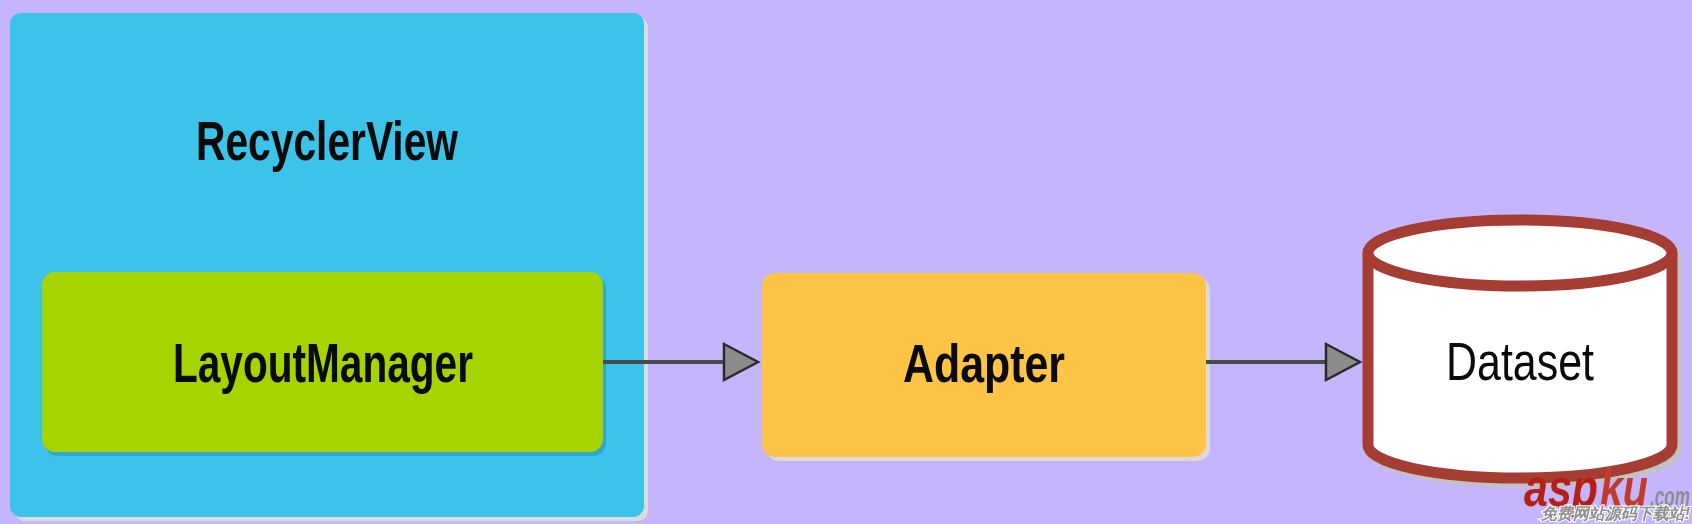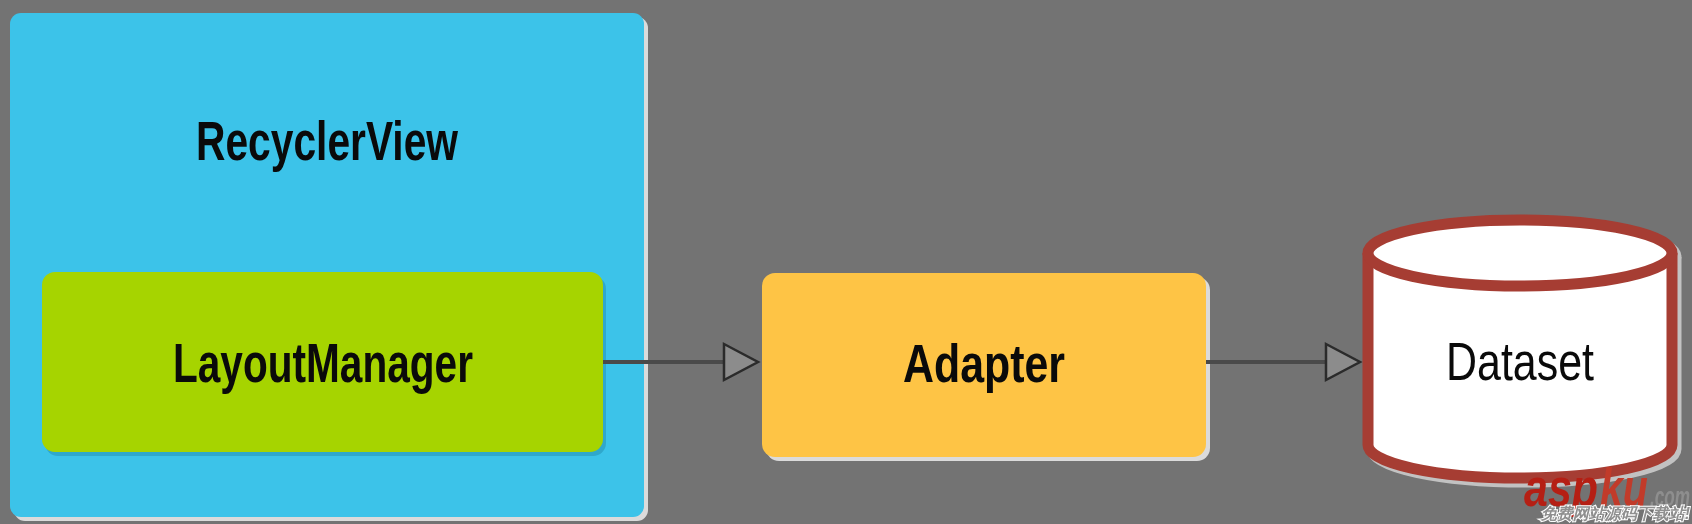--- a/index.html
+++ b/index.html
@@ -5,21 +5,21 @@
   html, body {
     margin: 0;
     padding: 0;
     background: #FFFFFF;
     font-family: "Liberation Sans", sans-serif;
   }
   .stage {
     position: relative;
     width: 1692px;
     height: 524px;
-    background: #737373;
+    background: #c4b5fd;
     overflow: hidden;
   }
   svg { display: block; }
   text { user-select: none; }
 </style>
 </head>
 <body>
 
 <div class="stage">
   <svg width="1692" height="524" viewBox="0 0 1692 524" xmlns="http://www.w3.org/2000/svg">

